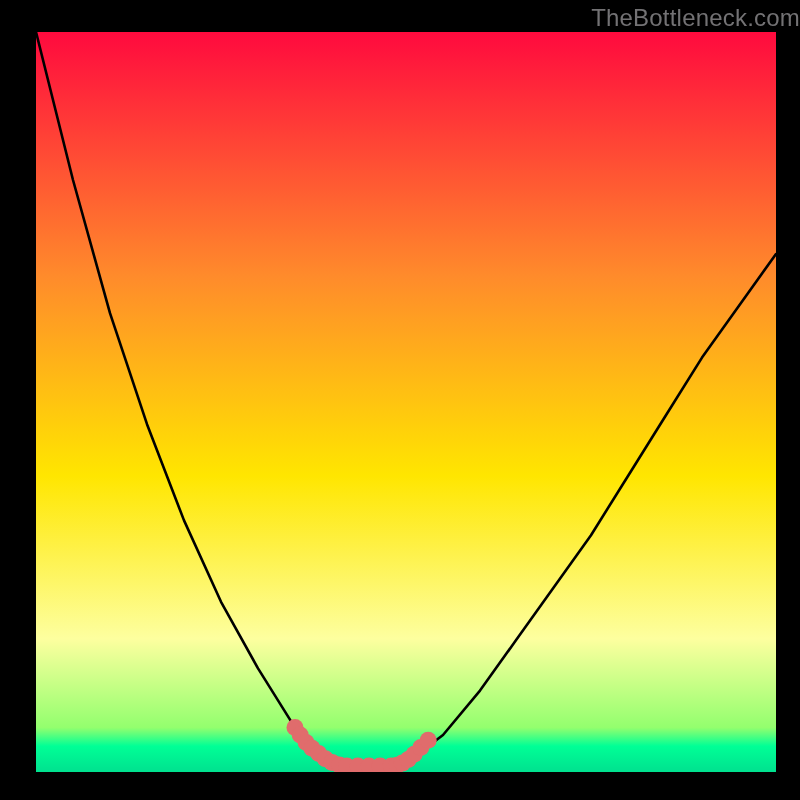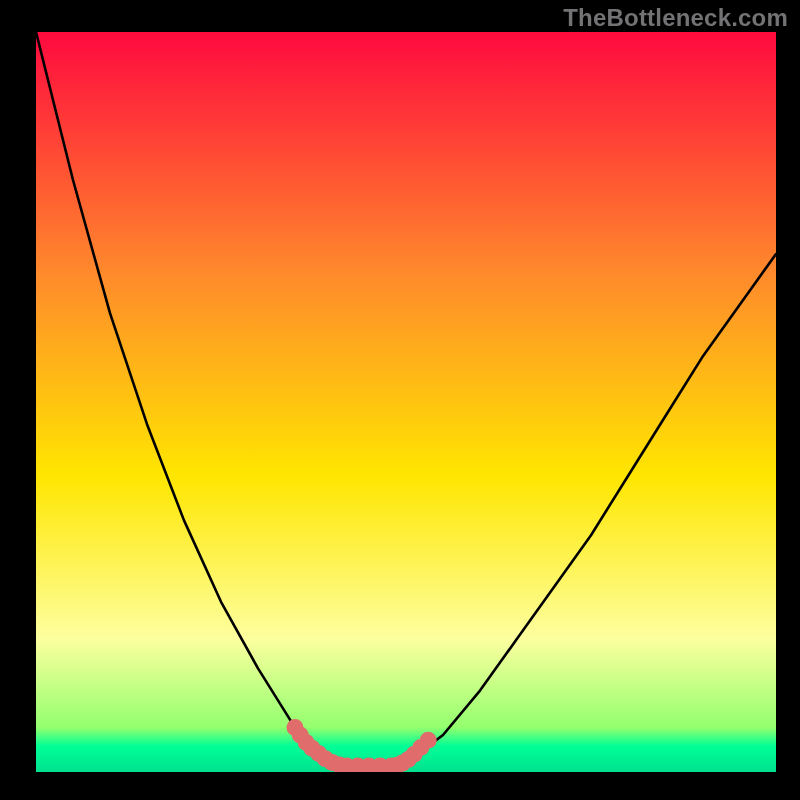--- a/index.html
+++ b/index.html
@@ -6,25 +6,25 @@
   html, body { width: 800px; height: 800px; overflow: hidden; background: #000; }
   .frame {
     position: relative;
     width: 800px;
     height: 800px;
     background: #000;
   }
   .watermark {
     position: absolute;
     top: 4px;
-    right: 12px;
+    right: 0;
     color: #737274;
     font-family: Arial, Helvetica, sans-serif;
     font-size: 24px;
-    font-weight: 700;
+    font-weight: 400;
     letter-spacing: 0.2px;
     z-index: 10;
   }
   .plot {
     position: absolute;
     display: block;
   }
 </style>
 </head>
 <body>

